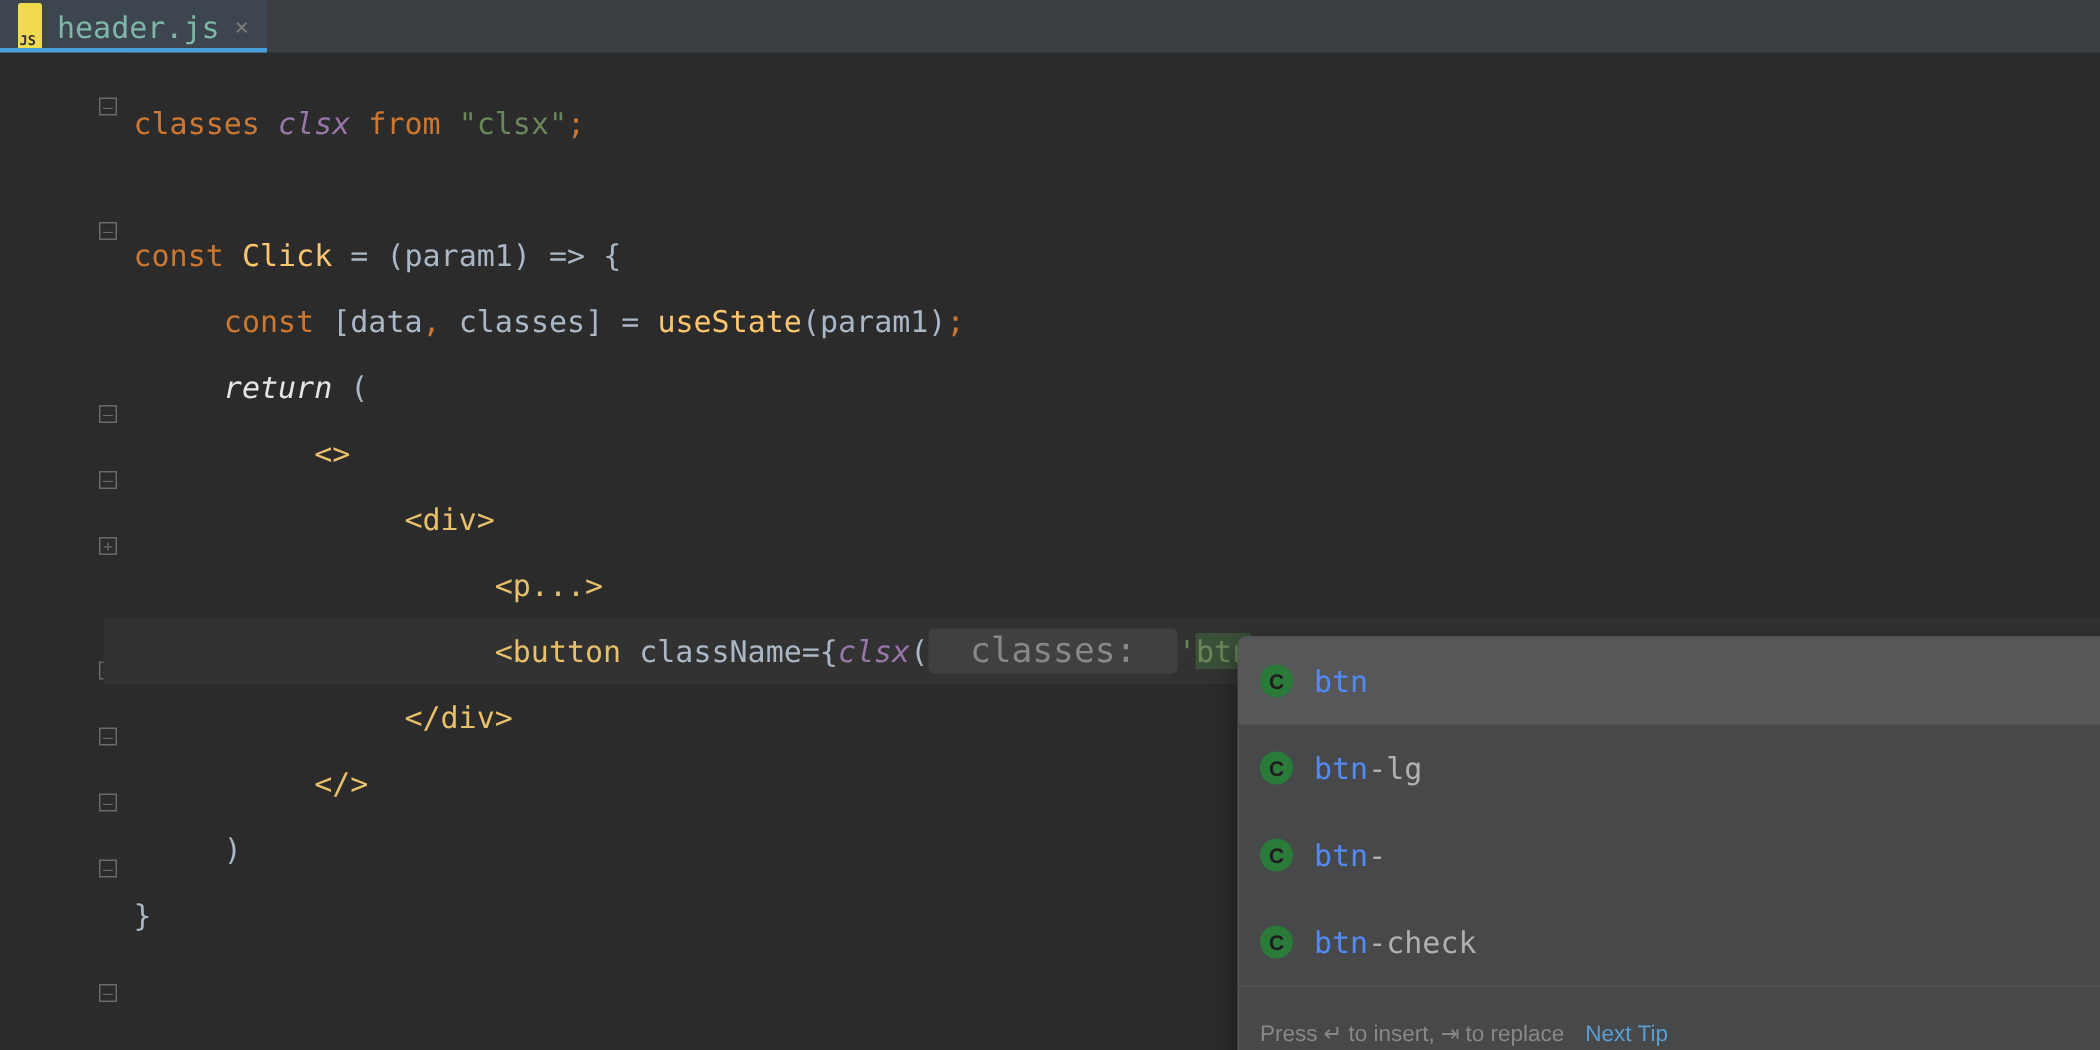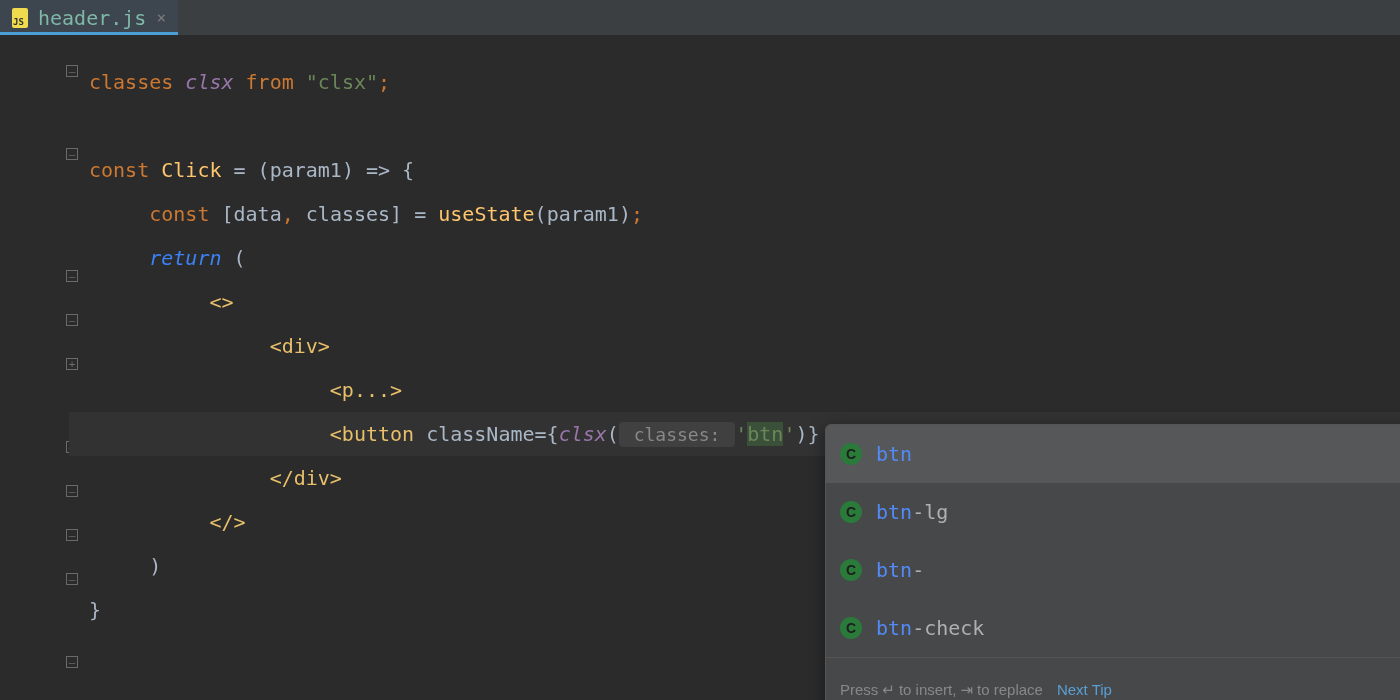--- a/index.html
+++ b/index.html
@@ -30,21 +30,21 @@
       content: '';
       position: absolute;
       bottom: 0;
       left: 0;
       right: 0;
       height: 3px;
       background: #4a9fd6;
     }
     .js-icon {
       width: 16px;
-      height: 20px;
+      height: 32px;
       background: #f0db4f;
       display: flex;
       align-items: flex-end;
       justify-content: flex-start;
       font-size: 9px;
       font-weight: bold;
       color: #323330;
       padding: 0 0 1px 1px;
       border-radius: 2px;
     }
@@ -95,33 +95,33 @@
     .code-line {
       white-space: pre;
       height: 44px;
     }
     .highlighted-line {
       background: #323232;
       margin-left: -20px;
       padding-left: 20px;
     }
     .kw { color: #cc7832; }
-    .kw-i { color: #3b82f6; font-style: italic; margin-top: 20px; }
+    .kw-i { color: #e5e5e5; font-style: italic; margin-top: 20px; }
     .func { color: #ffc66d; }
     .ident { color: #9876aa; font-style: italic; }
     .str { color: #6a8759; }
     .str-hl { color: #6a8759; background: #3b5039; }
     .tag { color: #e8bf6a; }
     .punct { color: #cc7832; }
     .param-hint {
       background: #404040;
       color: #888;
       border-radius: 4px;
-      padding: 2px 4px;
-      font-size: 18px;
+      padding: 2px 14px;
+      font-size: 23px;
     }
     .popup {
       position: absolute;
       top: 389px;
       left: 740px;
       width: 600px;
       background: #46484a;
       border: 1px solid #555;
       border-radius: 6px;
       box-shadow: 0 4px 16px rgba(0,0,0,0.4);

